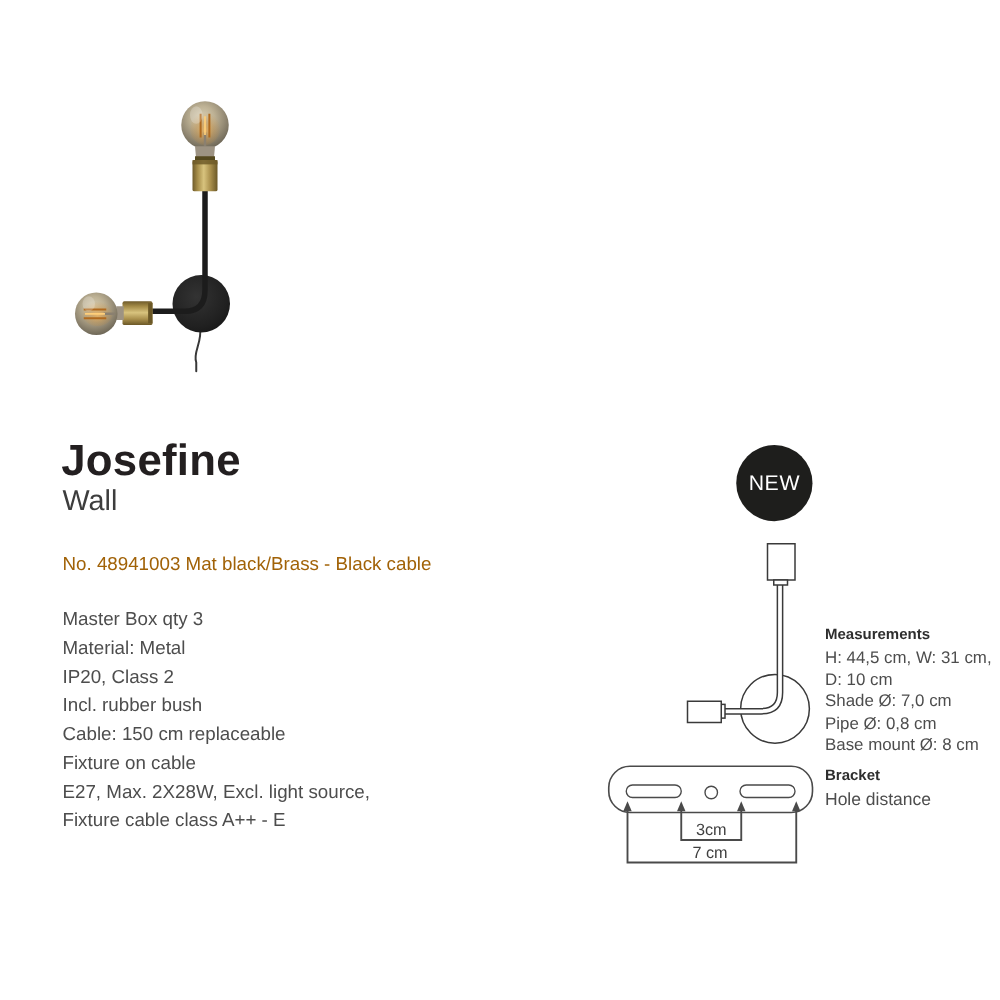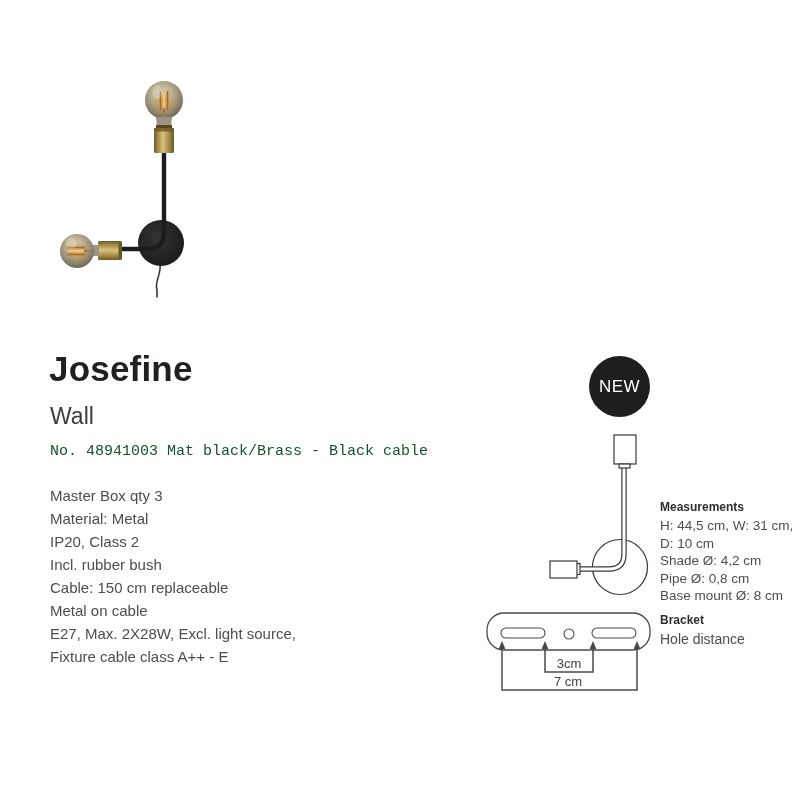--- a/index.html
+++ b/index.html
@@ -11,26 +11,26 @@
     overflow: hidden;
   }
   .abs { position: absolute; }
 
   .product-title {
     left: 49px; top: 351px;
     font-size: 35px; font-weight: bold; color: #231f20;
     letter-spacing: 0.2px; line-height: 1.05;
   }
   .product-subtitle {
-    left: 50px; top: 403px;
+    left: 50px; top: 387px;
     font-size: 23px; font-weight: 400; color: #3d3d3d;
   }
   .product-number {
     left: 50px; top: 443px;
-    font-size: 15px; color: #14532d; font-family: Liberation Mono, monospace;
+    font-size: 15px; color: #a16207;
   }
   .spec-list {
     left: 50px; top: 484px;
     font-size: 15px; color: #4d4d4d;
   }
   .spec-list div { height: 23px; line-height: 23px; white-space: nowrap; }
 
   .new-badge {
     left: 589px; top: 356px; width: 61px; height: 61px;
     border-radius: 50%;
@@ -132,21 +132,21 @@
 <h1 class="abs product-title">Josefine</h1>
 <div class="abs product-subtitle">Wall</div>
 <div class="abs product-number">No. 48941003 Mat black/Brass - Black cable</div>
 
 <div class="abs spec-list">
   <div>Master Box qty 3</div>
   <div>Material: Metal</div>
   <div>IP20, Class 2</div>
   <div>Incl. rubber bush</div>
   <div>Cable: 150 cm replaceable</div>
-  <div>Metal on cable</div>
+  <div>Fixture on cable</div>
   <div>E27, Max. 2X28W, Excl. light source,</div>
   <div>Fixture cable class A++ - E</div>
 </div>
 
 <div class="abs new-badge">
   <span>NEW</span>
 </div>
 
 <svg class="abs" style="left:480px; top:428px;" width="185" height="272" viewBox="480 428 185 272">
 
@@ -184,21 +184,21 @@
   </g>
   <text x="569" y="668" text-anchor="middle">3cm</text>
   <text x="568" y="686" text-anchor="middle">7 cm</text>
 </svg>
 
 <div class="abs meas-block">
   <div class="meas-heading">Measurements</div>
   <div class="meas-lines">
     <div>H: 44,5 cm, W: 31 cm,</div>
     <div>D: 10 cm</div>
-    <div>Shade Ø: 4,2 cm</div>
+    <div>Shade Ø: 7,0 cm</div>
     <div>Pipe Ø: 0,8 cm</div>
     <div>Base mount Ø: 8 cm</div>
   </div>
 </div>
 
 <div class="abs bracket-block">
   <div class="bracket-heading">Bracket</div>
   <div class="bracket-sub">Hole distance</div>
 </div>
 

